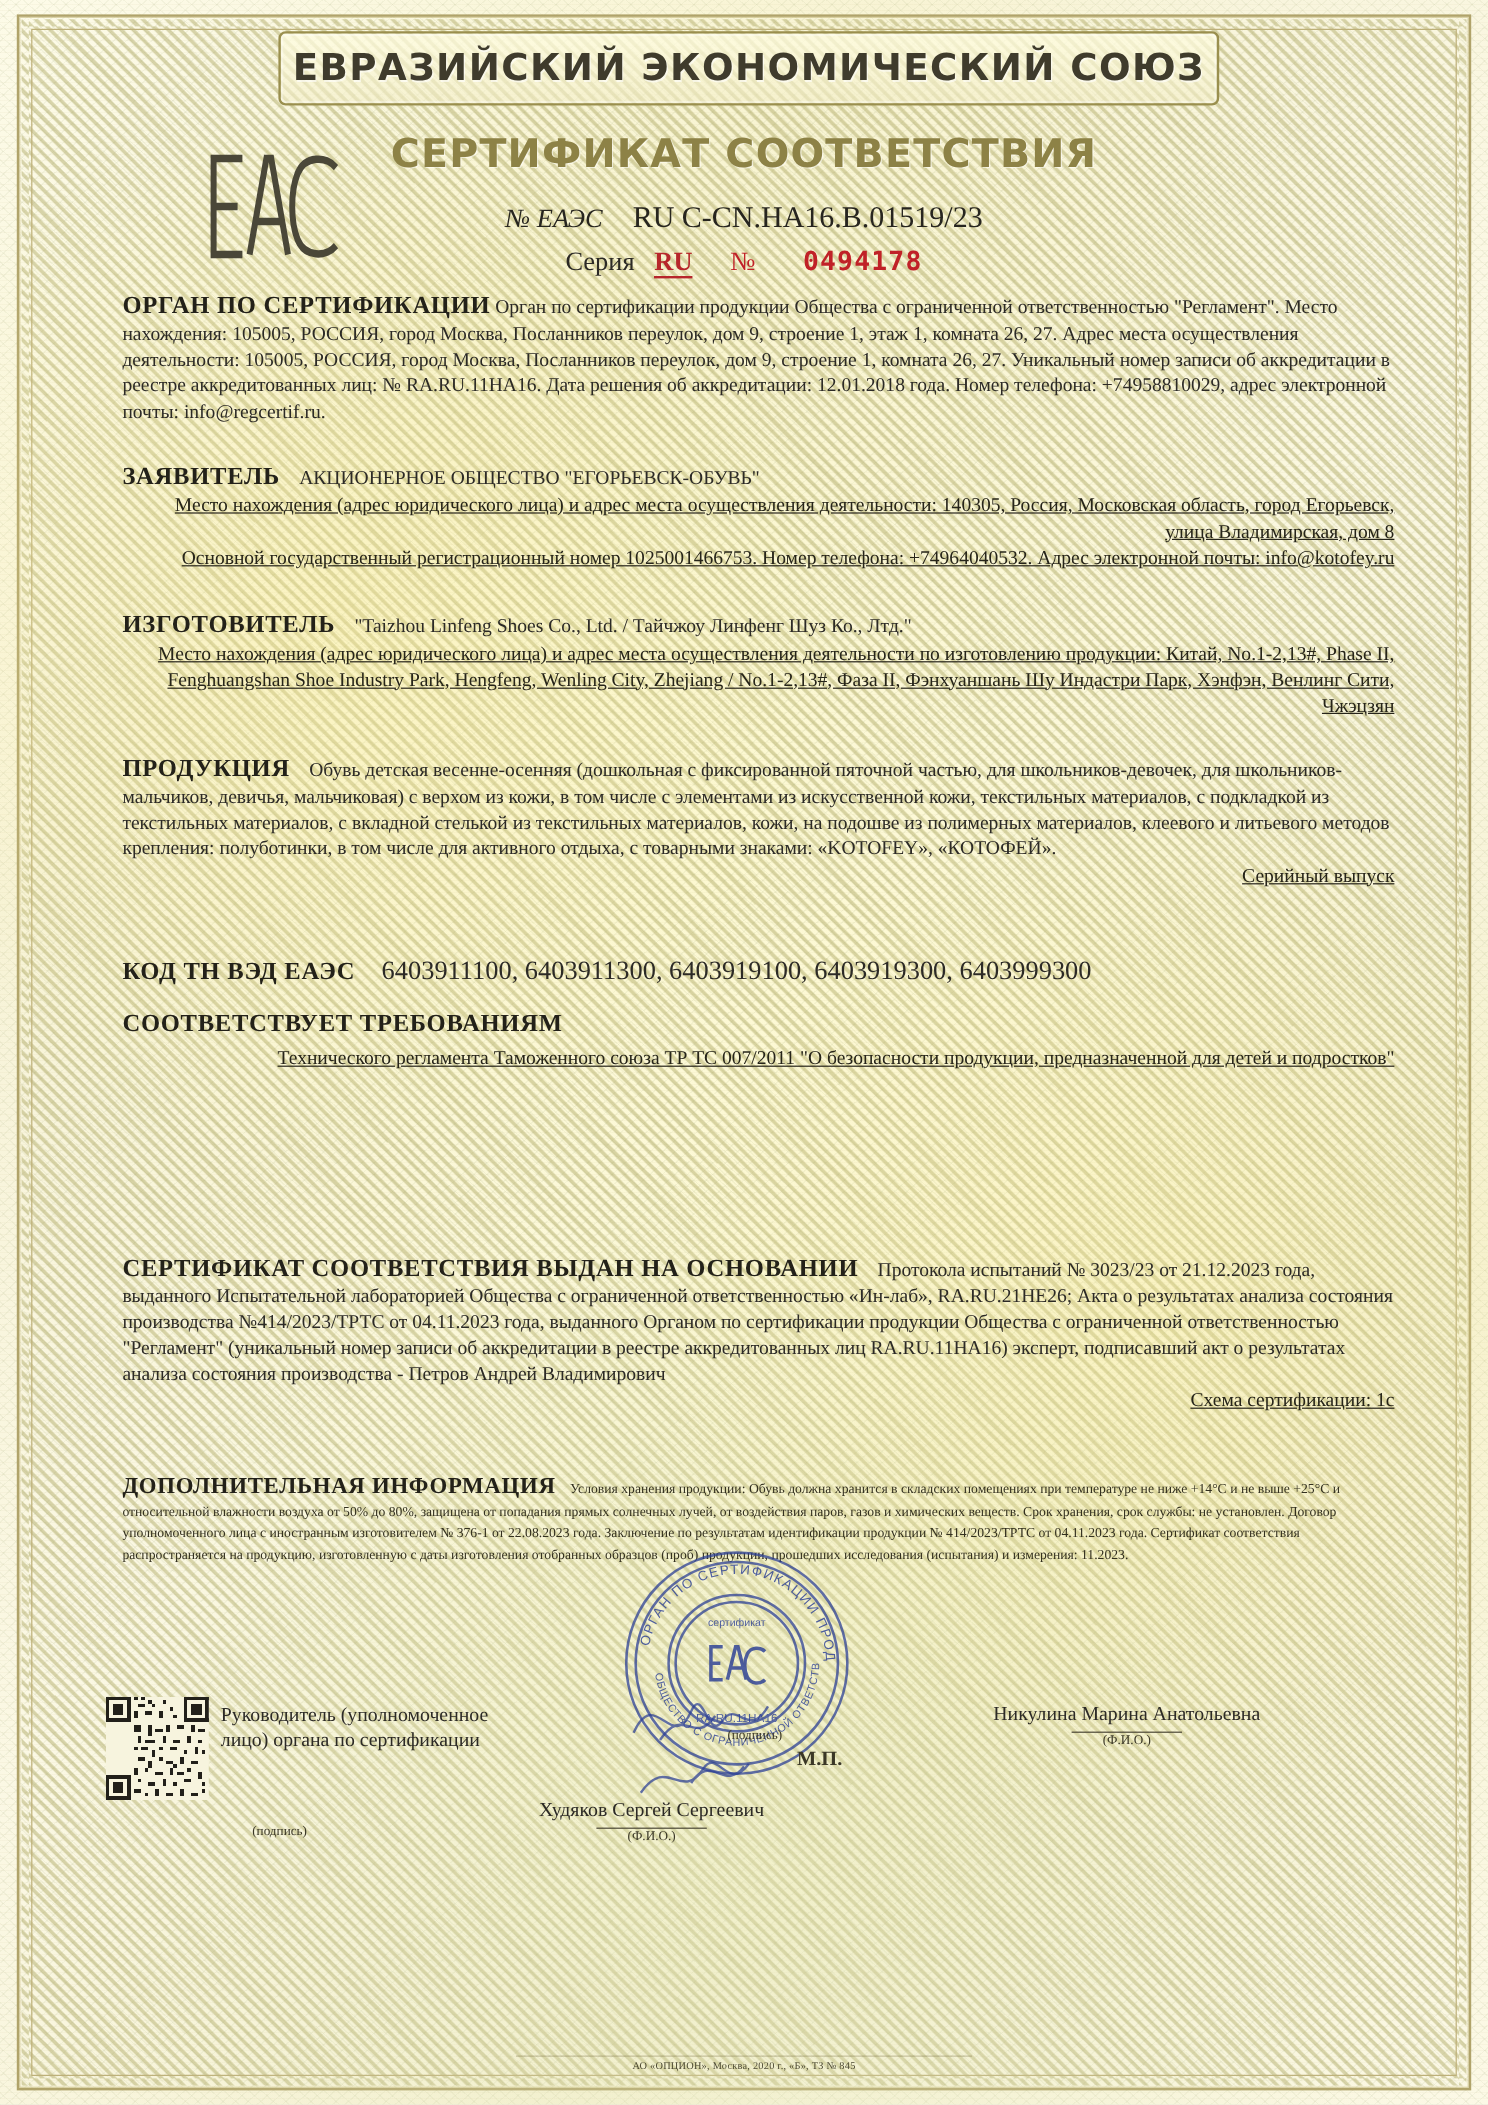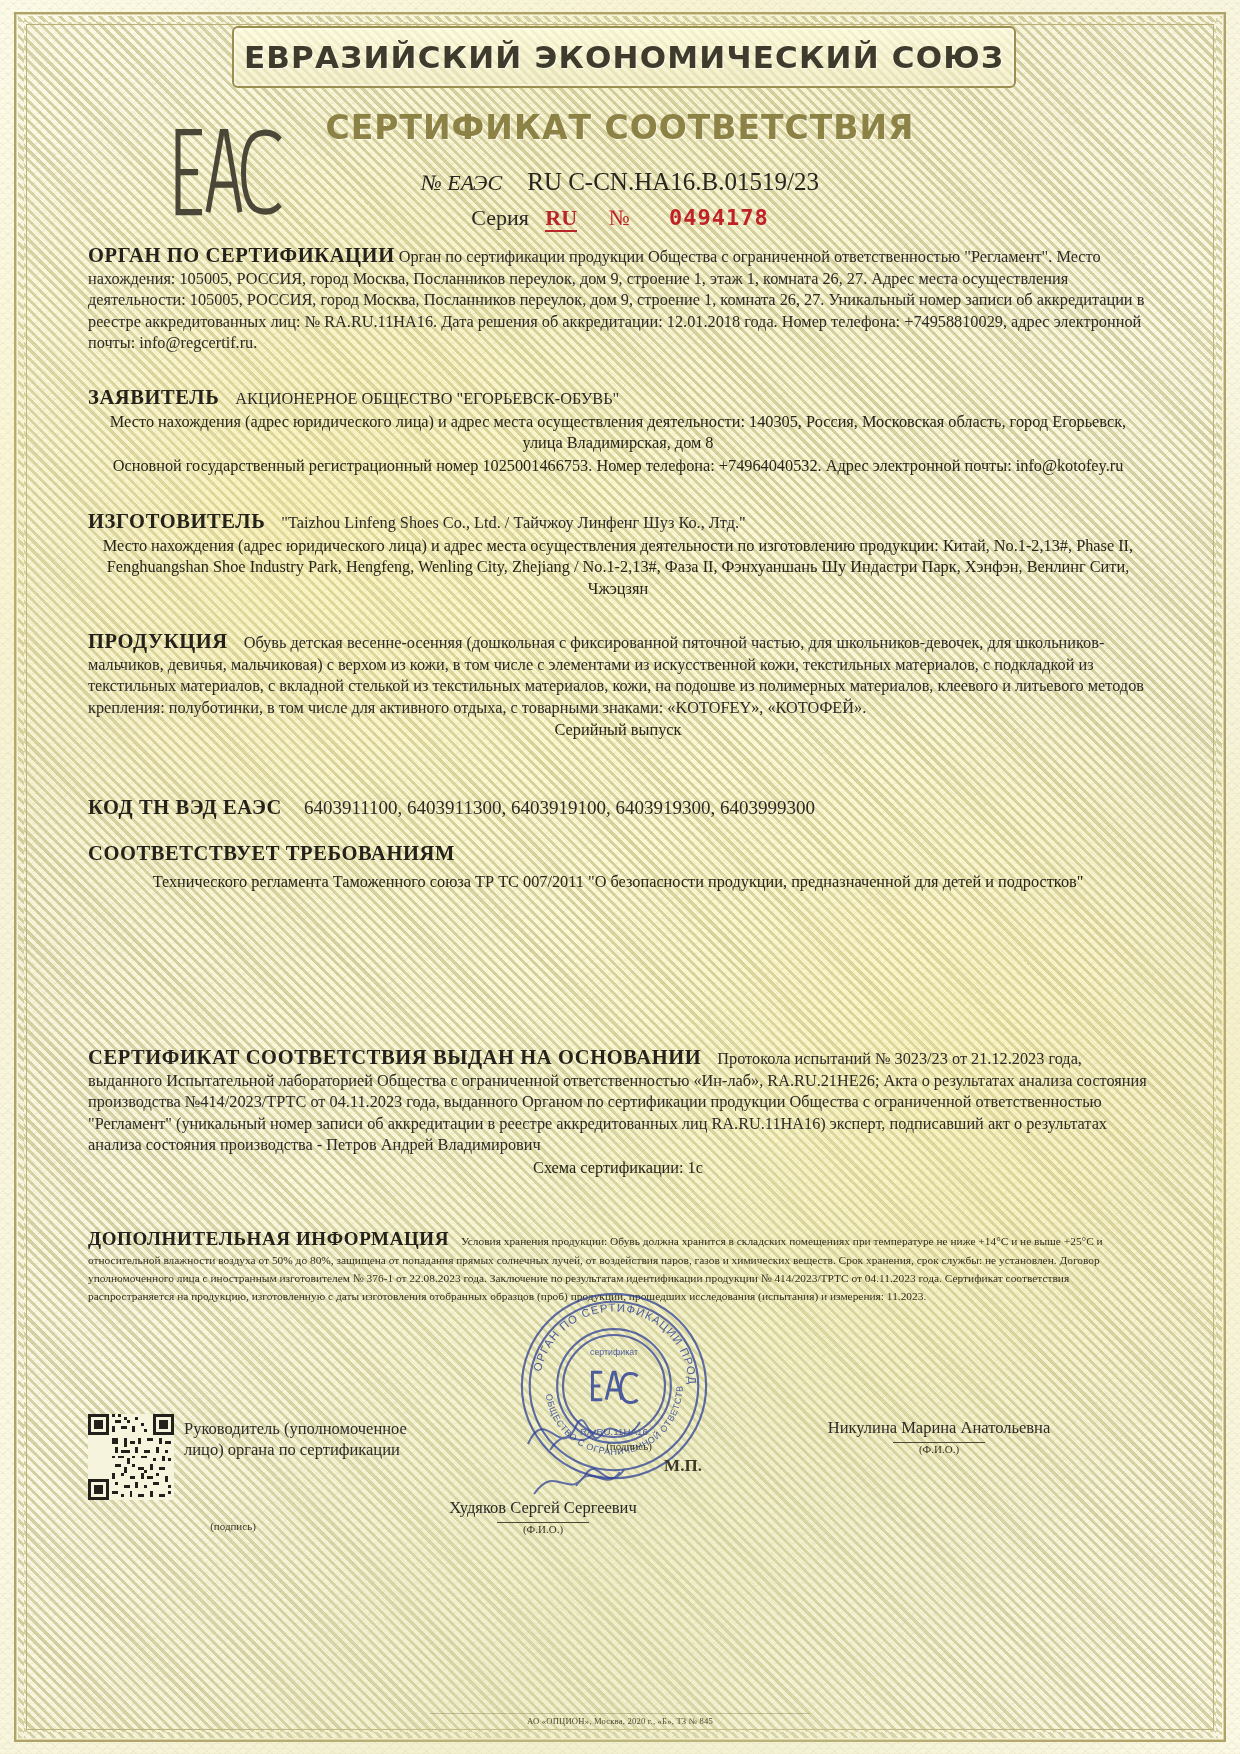--- a/index.html
+++ b/index.html
@@ -140,47 +140,48 @@
     font-weight: bold;
     font-size: 22px;
     letter-spacing: 1px;
     margin-left: 34px;
   }
   .series-row .no-sign { margin-left: 26px; color: #c02127; }
 
   
   .sec {
     position: absolute;
-    left: 88px;
+    left: 102px;
     width: 1060px;
   }
   .sec-head {
     font-family: "Liberation Serif", serif;
     font-weight: bold;
     font-size: 20.5px;
     letter-spacing: 0.6px;
     color: #232119;
     display: inline;
   }
   .sec-body {
     font-size: 16.3px;
     line-height: 1.32;
-    text-align: center;
+    text-align: right;
     color: #262419;
+    text-decoration: underline;
   }
   .inline-body { display: inline; font-size: 16.3px; line-height: 1.32; }
   .blk { display: block; margin-top: 1px; }
 
   .org { top: 244px; }
   .applicant { top: 386px; }
   .manufacturer { top: 510px; }
   .product { top: 630px; }
   .tnved { top: 796px; }
   .tnved .sec-head { font-size: 20.5px; }
-  .tnved .codes { font-size: 19px; margin-left: 18px; text-align: right; }
+  .tnved .codes { font-size: 22px; margin-left: 18px; text-align: right; }
   .conform { top: 842px; }
   .basis { top: 1022px; margin-top: 24px; }
   .addinfo { top: 1228px; }
   .addinfo .sec-head { font-size: 19px; }
   .addinfo .small {
     font-size: 11.4px;
     line-height: 1.28;
     color: #33301f;
     display: inline;
   }

